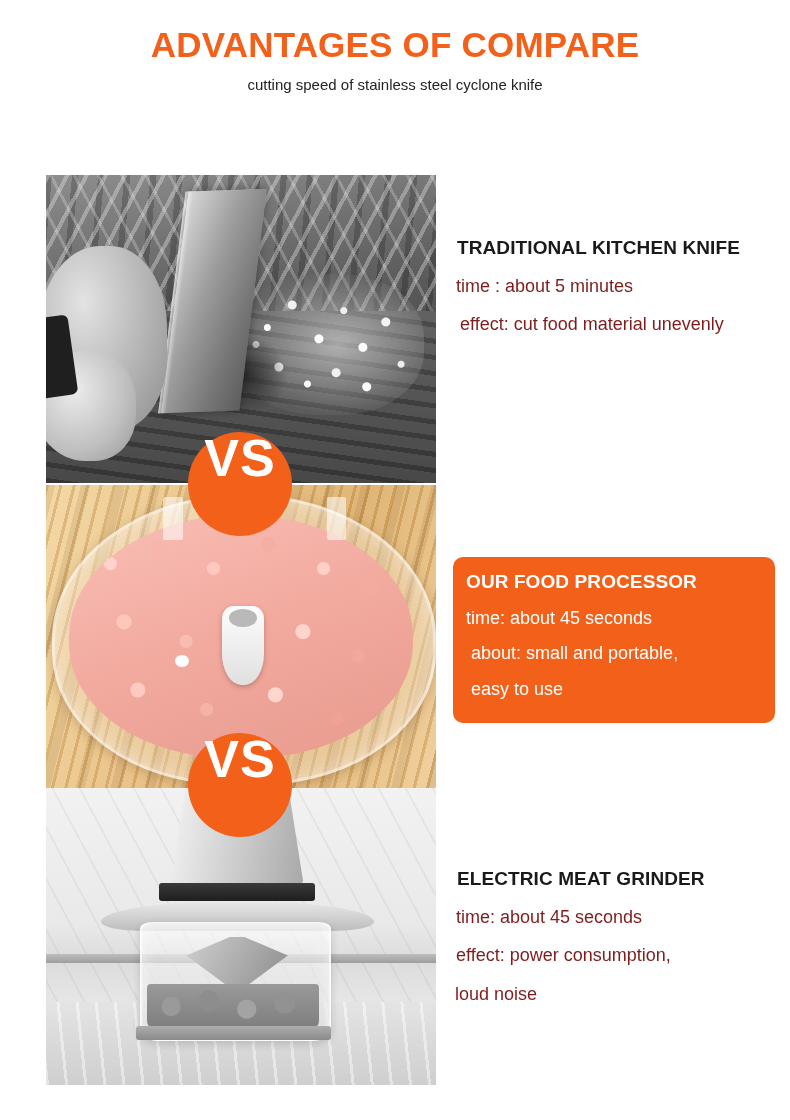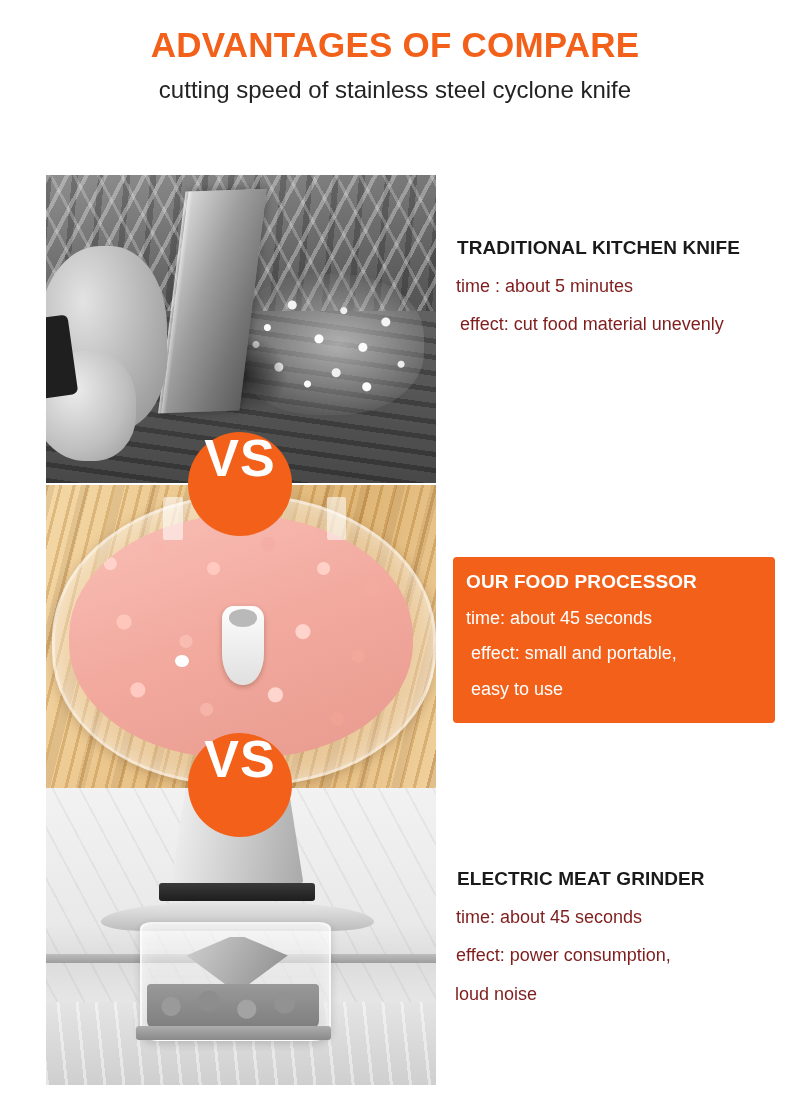--- a/index.html
+++ b/index.html
@@ -13,21 +13,21 @@
   .page{position:relative;width:651px;height:1120px;}
 
   
   .header{position:absolute;left:0;top:0;width:790px;text-align:center;}
   .title{
     font-size:35px;font-weight:bold;letter-spacing:.2px;
     color:#F2601A;margin:0;padding-top:26px;line-height:1.08;
     font-family:"Liberation Sans", sans-serif;
   }
   .subtitle{
-    font-size:24px;color:#232323;margin:0;padding-top:12px;
+    font-size:15px;color:#232323;margin:0;padding-top:12px;
     font-weight:400;line-height:1.15;
   }
 
   
   .photos{position:absolute;left:46px;top:175px;width:390px;height:910px;}
   .photo{position:absolute;left:0;width:390px;overflow:hidden;}
   .p1{top:0;height:308px;}
   .p2{top:310px;height:303px;}
   .p3{top:613px;height:297px;}
 
@@ -197,21 +197,21 @@
   .blk-line{
     font-size:18px;color:#7f1d1d;margin:0 0 16px 3px;line-height:1.25;
     font-weight:400;
   }
   .blk-line.indent{margin-left:7px;}
   .blk-line.cont{margin-left:2px;}
 
   
   .blk2{
     position:absolute;left:453px;top:557px;width:322px;height:166px;
-    background:#F2601A;border-radius:4px;box-sizing:border-box;
+    background:#F2601A;border-radius:10px;box-sizing:border-box;
     padding:14px 0 0 10px;
   }
   .blk2 .blk-head{color:#ffffff;margin:0 0 14px 3px;font-size:19px;}
   .blk2 .blk-line{color:#ffffff;margin:0 0 13px 3px;}
   .blk2 .blk-line.indent{margin-left:8px;}
 </style>
 </head>
 <body>
 
 <div class="page">
@@ -267,21 +267,21 @@
 
   <div class="block blk1">
     <p class="blk-head">TRADITIONAL KITCHEN KNIFE</p>
     <p class="blk-line">time : about 5 minutes</p>
     <p class="blk-line indent">effect: cut food material unevenly</p>
   </div>
 
   <div class="blk2">
     <p class="blk-head">OUR  FOOD PROCESSOR</p>
     <p class="blk-line">time: about 45 seconds</p>
-    <p class="blk-line indent">effect: small and portable,</p>
+    <p class="blk-line indent">about: small and portable,</p>
     <p class="blk-line indent">easy to use</p>
   </div>
 
   <div class="block blk3">
     <p class="blk-head">ELECTRIC MEAT GRINDER</p>
     <p class="blk-line">time: about 45 seconds</p>
     <p class="blk-line">effect:  power consumption,</p>
     <p class="blk-line cont">loud noise</p>
   </div>
 

